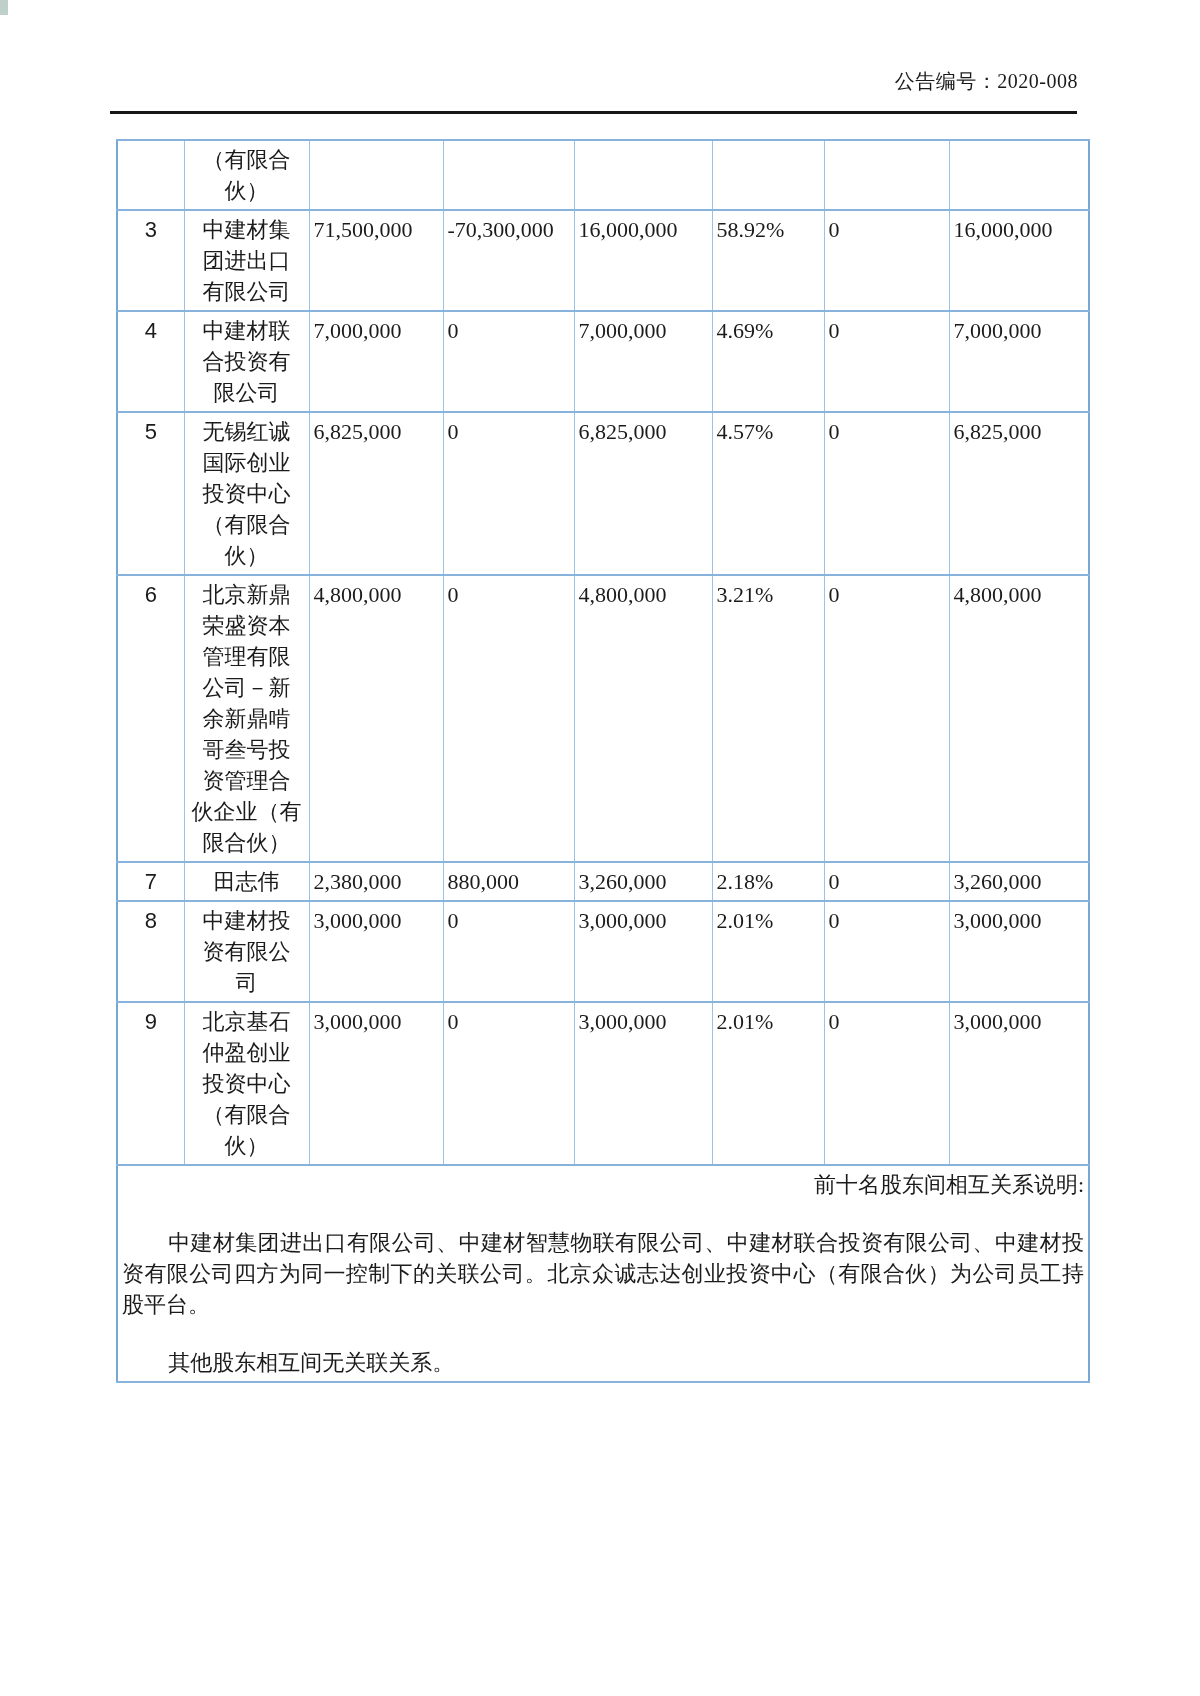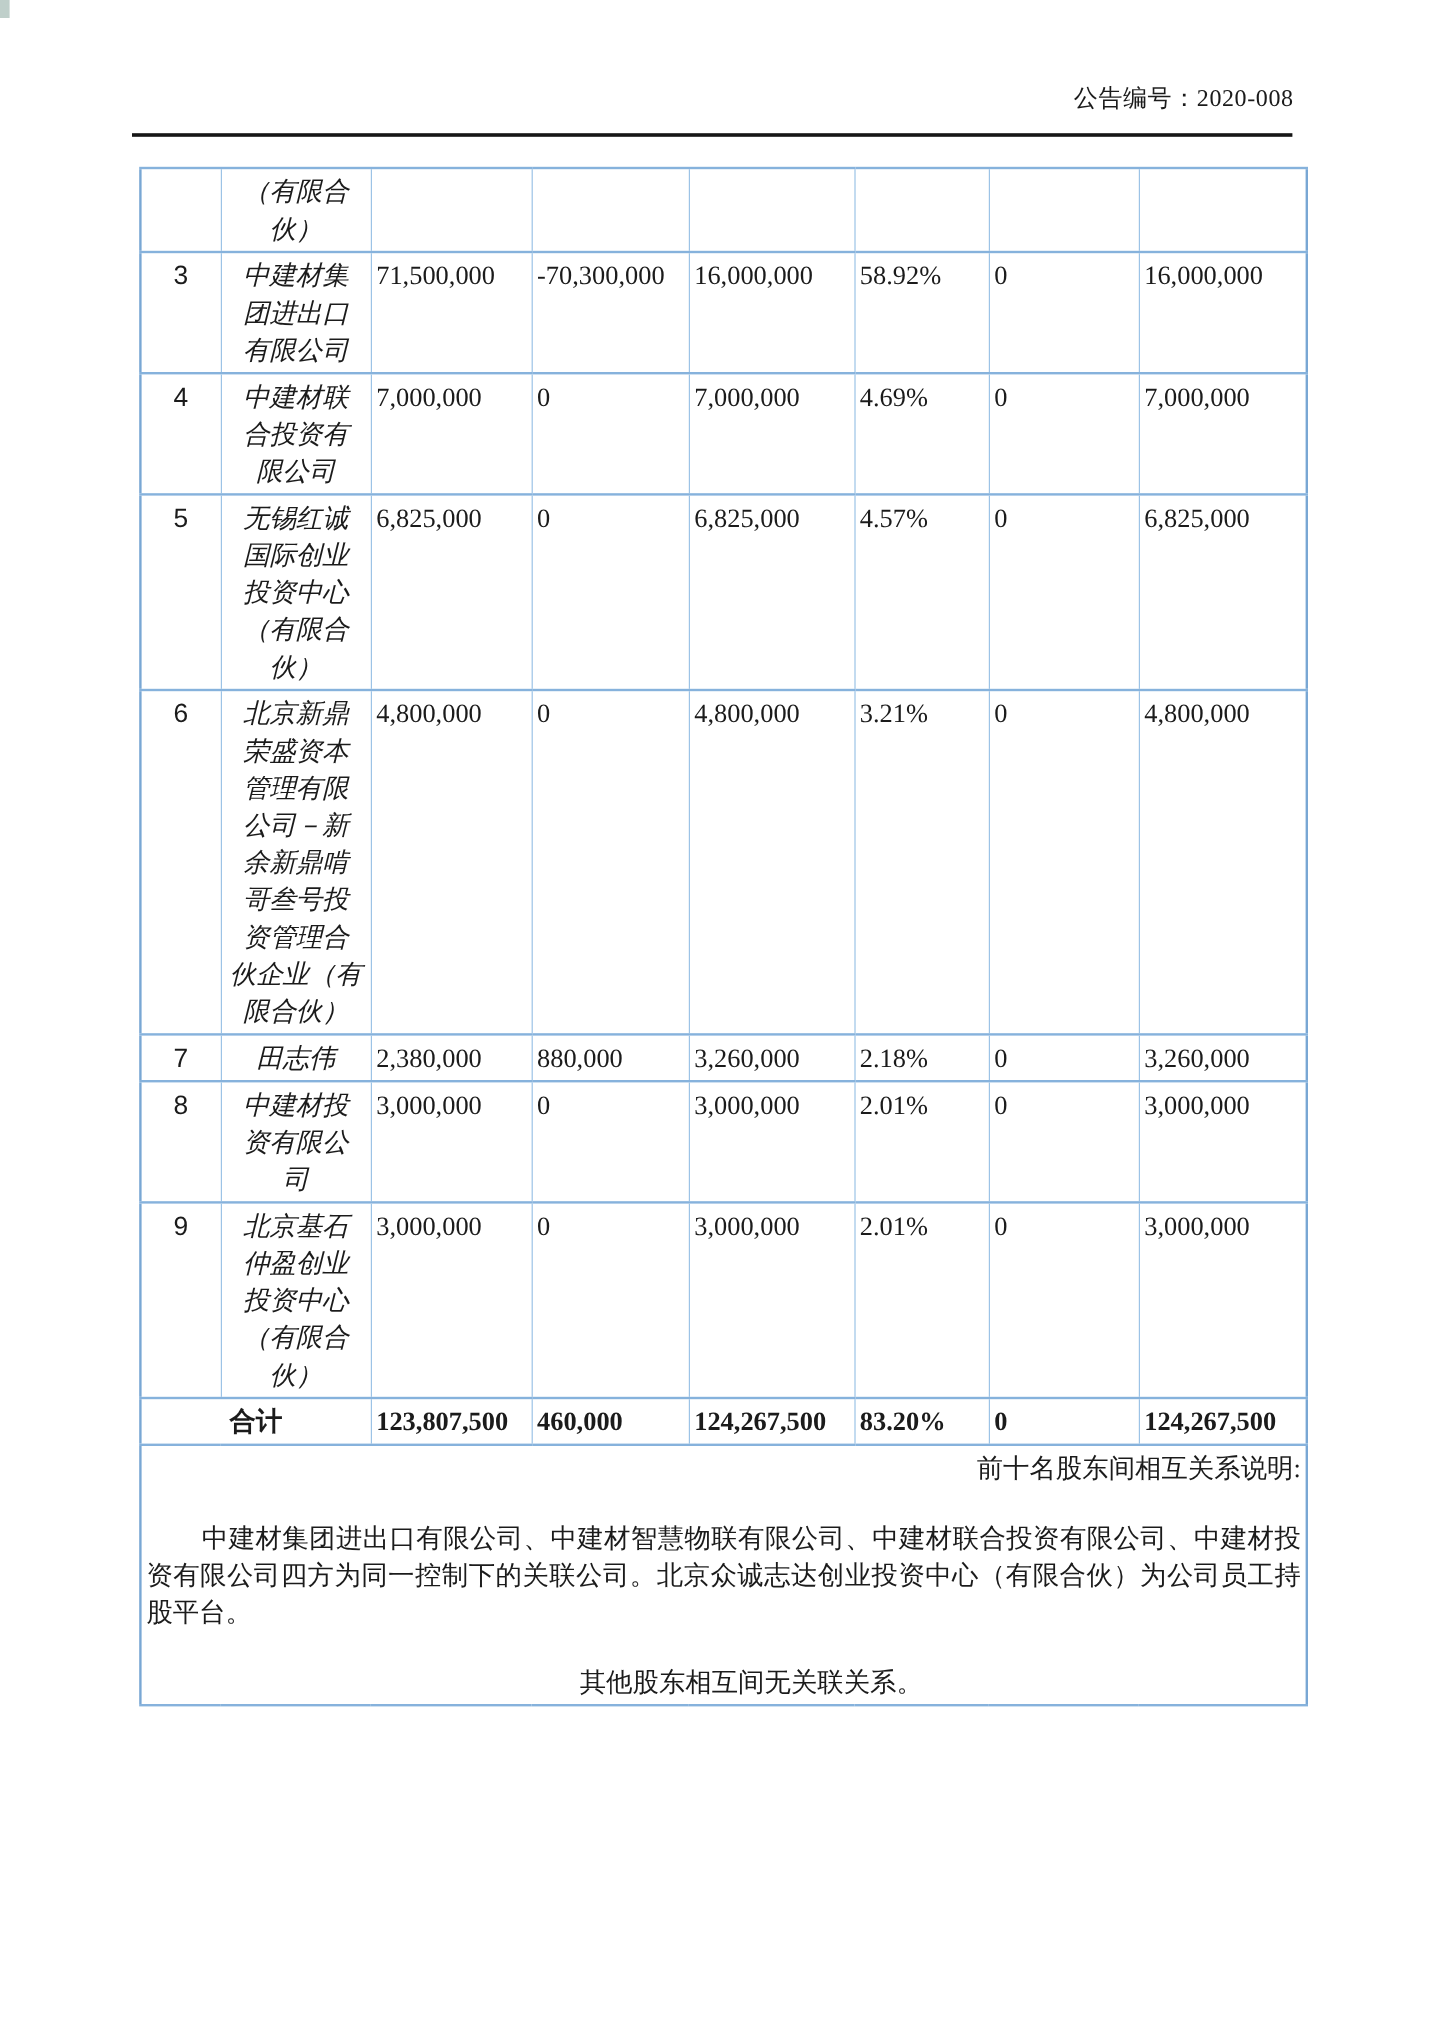--- a/index.html
+++ b/index.html
@@ -44,36 +44,35 @@
   }
   td.rank {
     text-align: center;
     font-family: "Liberation Sans", "DejaVu Sans", sans-serif;
     font-size: 20px;
   }
   td.name {
     text-align: center;
     white-space: pre-line;
     padding: 3px 2px;
-    font-style: italic;
   }
   td.num {
     font-family: Liberation Serif, serif;
     font-size: 20px;
     padding-right: 9px;
   }
   tr.total-row td { font-weight: bold; }
   td.total-label { text-align: center; font-size: 22px; padding-top: 4px; }
   td.notes {
     padding: 8px 12px 16px 12px;
     font-size: 23px; line-height: 48px;
   }
   .notes-title { text-align: right; }
   .notes-para { text-indent: 2.1em; text-align: justify; margin-top: 27px; }
-  .notes-para-last { text-indent: 2.1em; text-align: center; }
+  .notes-para-last { text-indent: 2.1em; text-align: left; }
 </style>
 </head>
 <body>
 
 <div class="corner-artifact"></div>
 
 <div class="doc-header">公告编号：2020-008</div>
 
 <div class="header-rule"></div>
 
@@ -185,29 +184,20 @@
 投资中心
 （有限合
 伙）</td>
         <td class="num">3,000,000</td>
         <td class="num">0</td>
         <td class="num">3,000,000</td>
         <td class="num">2.01%</td>
         <td class="num">0</td>
         <td class="num">3,000,000</td>
       </tr>
-      <tr class="total-row">
-        <td class="total-label" colspan="2">合计</td>
-        <td class="num">123,807,500</td>
-        <td class="num">460,000</td>
-        <td class="num">124,267,500</td>
-        <td class="num">83.20%</td>
-        <td class="num">0</td>
-        <td class="num">124,267,500</td>
-      </tr>
     </tbody>
   <tbody>
     <tr>
       <td class="notes" colspan="8">
         <div class="notes-title">前十名股东间相互关系说明:</div>
         <div class="notes-para">中建材集团进出口有限公司、中建材智慧物联有限公司、中建材联合投资有限公司、中建材投资有限公司四方为同一控制下的关联公司。北京众诚志达创业投资中心（有限合伙）为公司员工持股平台。</div>
         <div class="notes-para notes-para-last">其他股东相互间无关联关系。</div>
       </td>
     </tr>
   </tbody>

